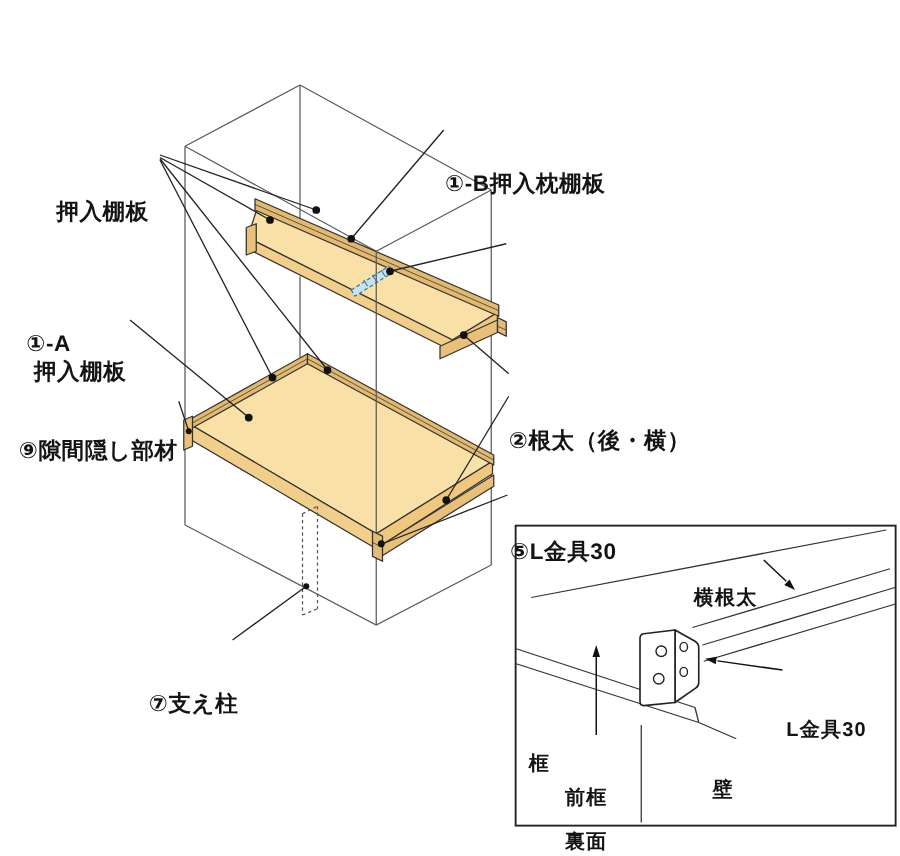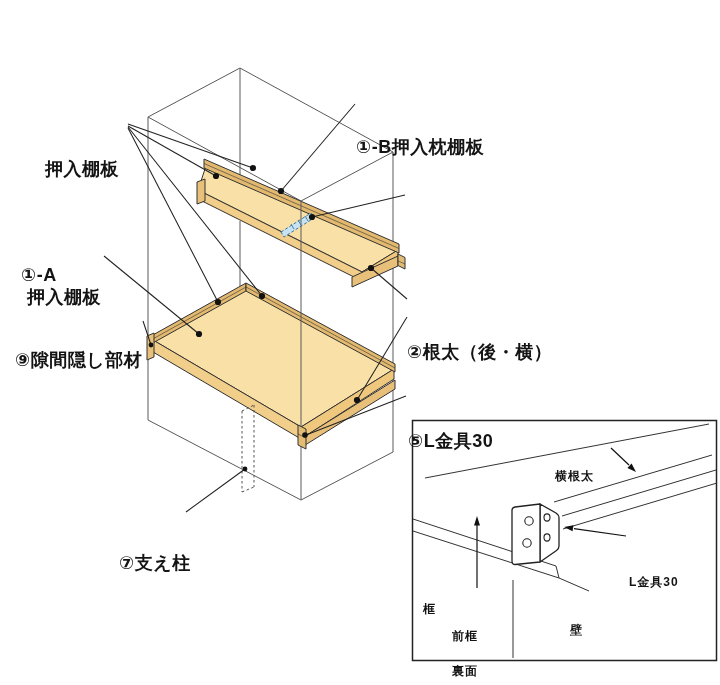--- a/index.html
+++ b/index.html
@@ -1,21 +1,21 @@
 <!DOCTYPE html>
 <html><head>
 <meta charset="utf-8">
 <style>
   html,body{margin:0;padding:0;background:#ffffff;}
   #stage{position:relative;width:720px;height:685px;background:#fff;overflow:hidden;
          font-family:"Liberation Sans","DejaVu Sans",sans-serif;}
   #diagram-svg{position:absolute;left:0;top:0;}
   .lb{position:absolute;color:#141414;font-weight:700;font-size:18px;line-height:1.1;
       white-space:nowrap;letter-spacing:.5px;margin-top:48px;}
-  .lb-inset{font-size:12px;letter-spacing:1px;}
+  .lb-inset{font-size:16px;letter-spacing:1px;}
 </style>
 </head>
 <body>
 
 <div id="stage">
 
 <svg id="diagram-svg" width="720" height="685" viewBox="0 0 720 685">
 
   <g fill="none" stroke="#5A5A5A" stroke-width="1">
     <path d="M240,68 L148,117 M240,68 L393,152 M148,117 L301,201 M393,152 L301,201"></path>

